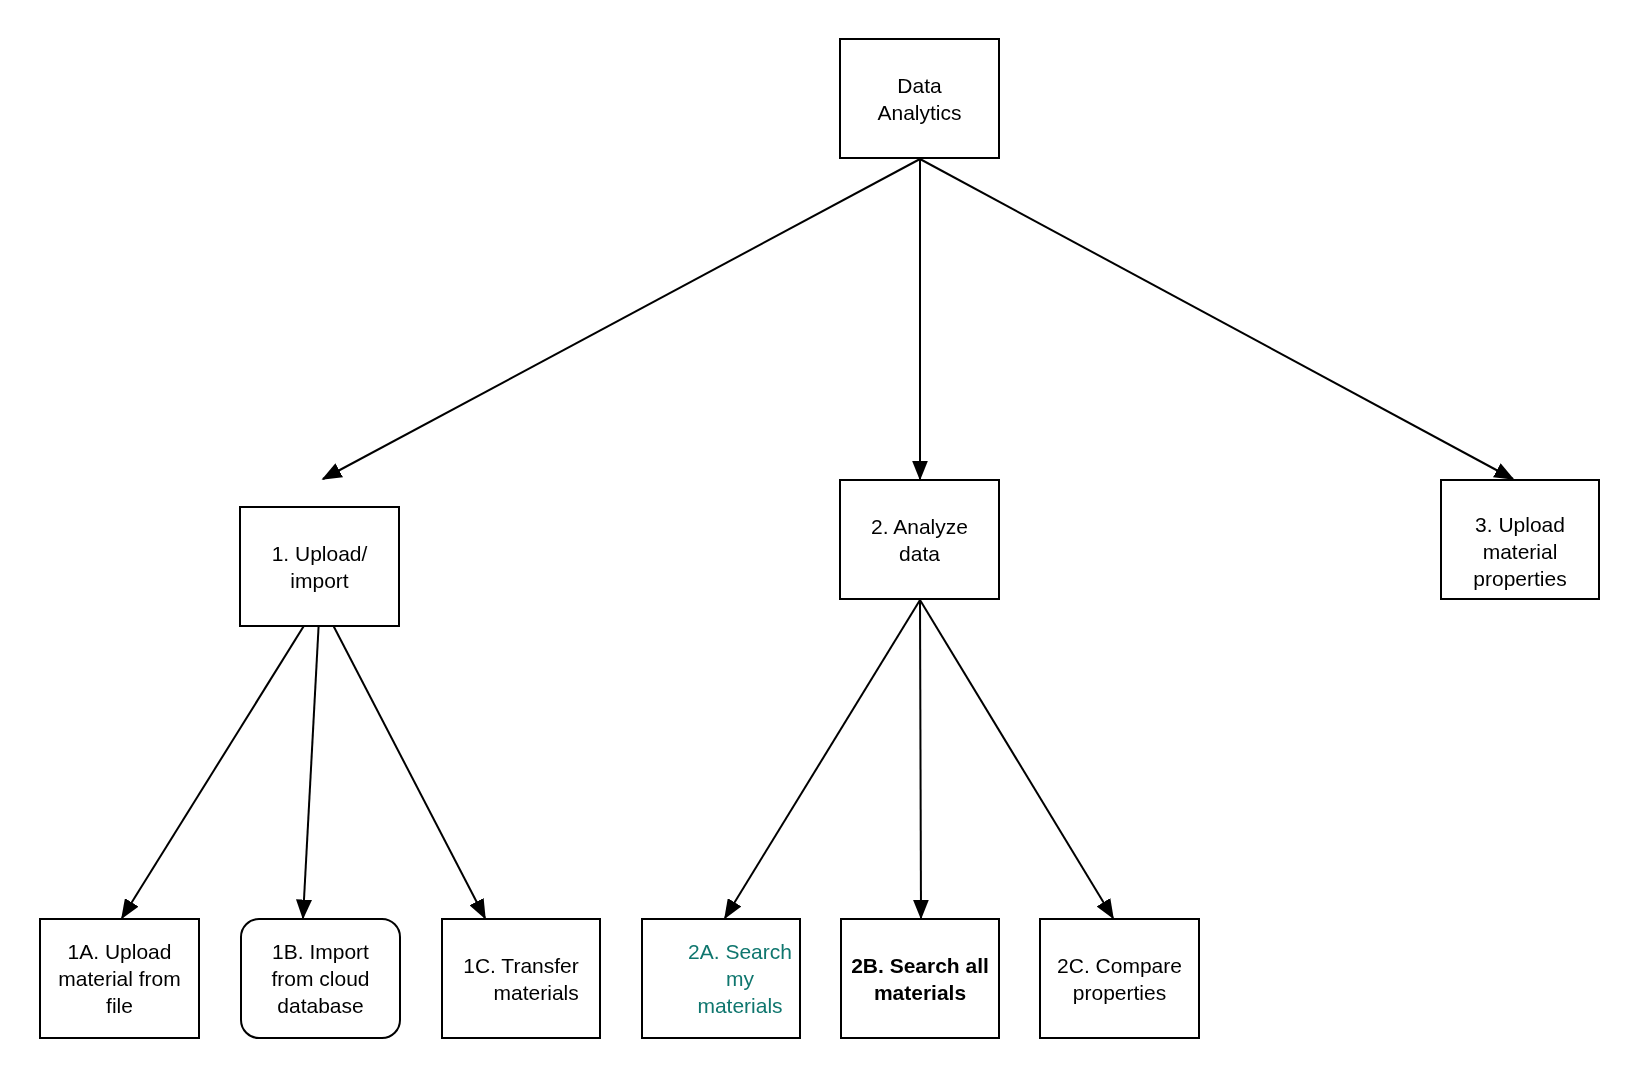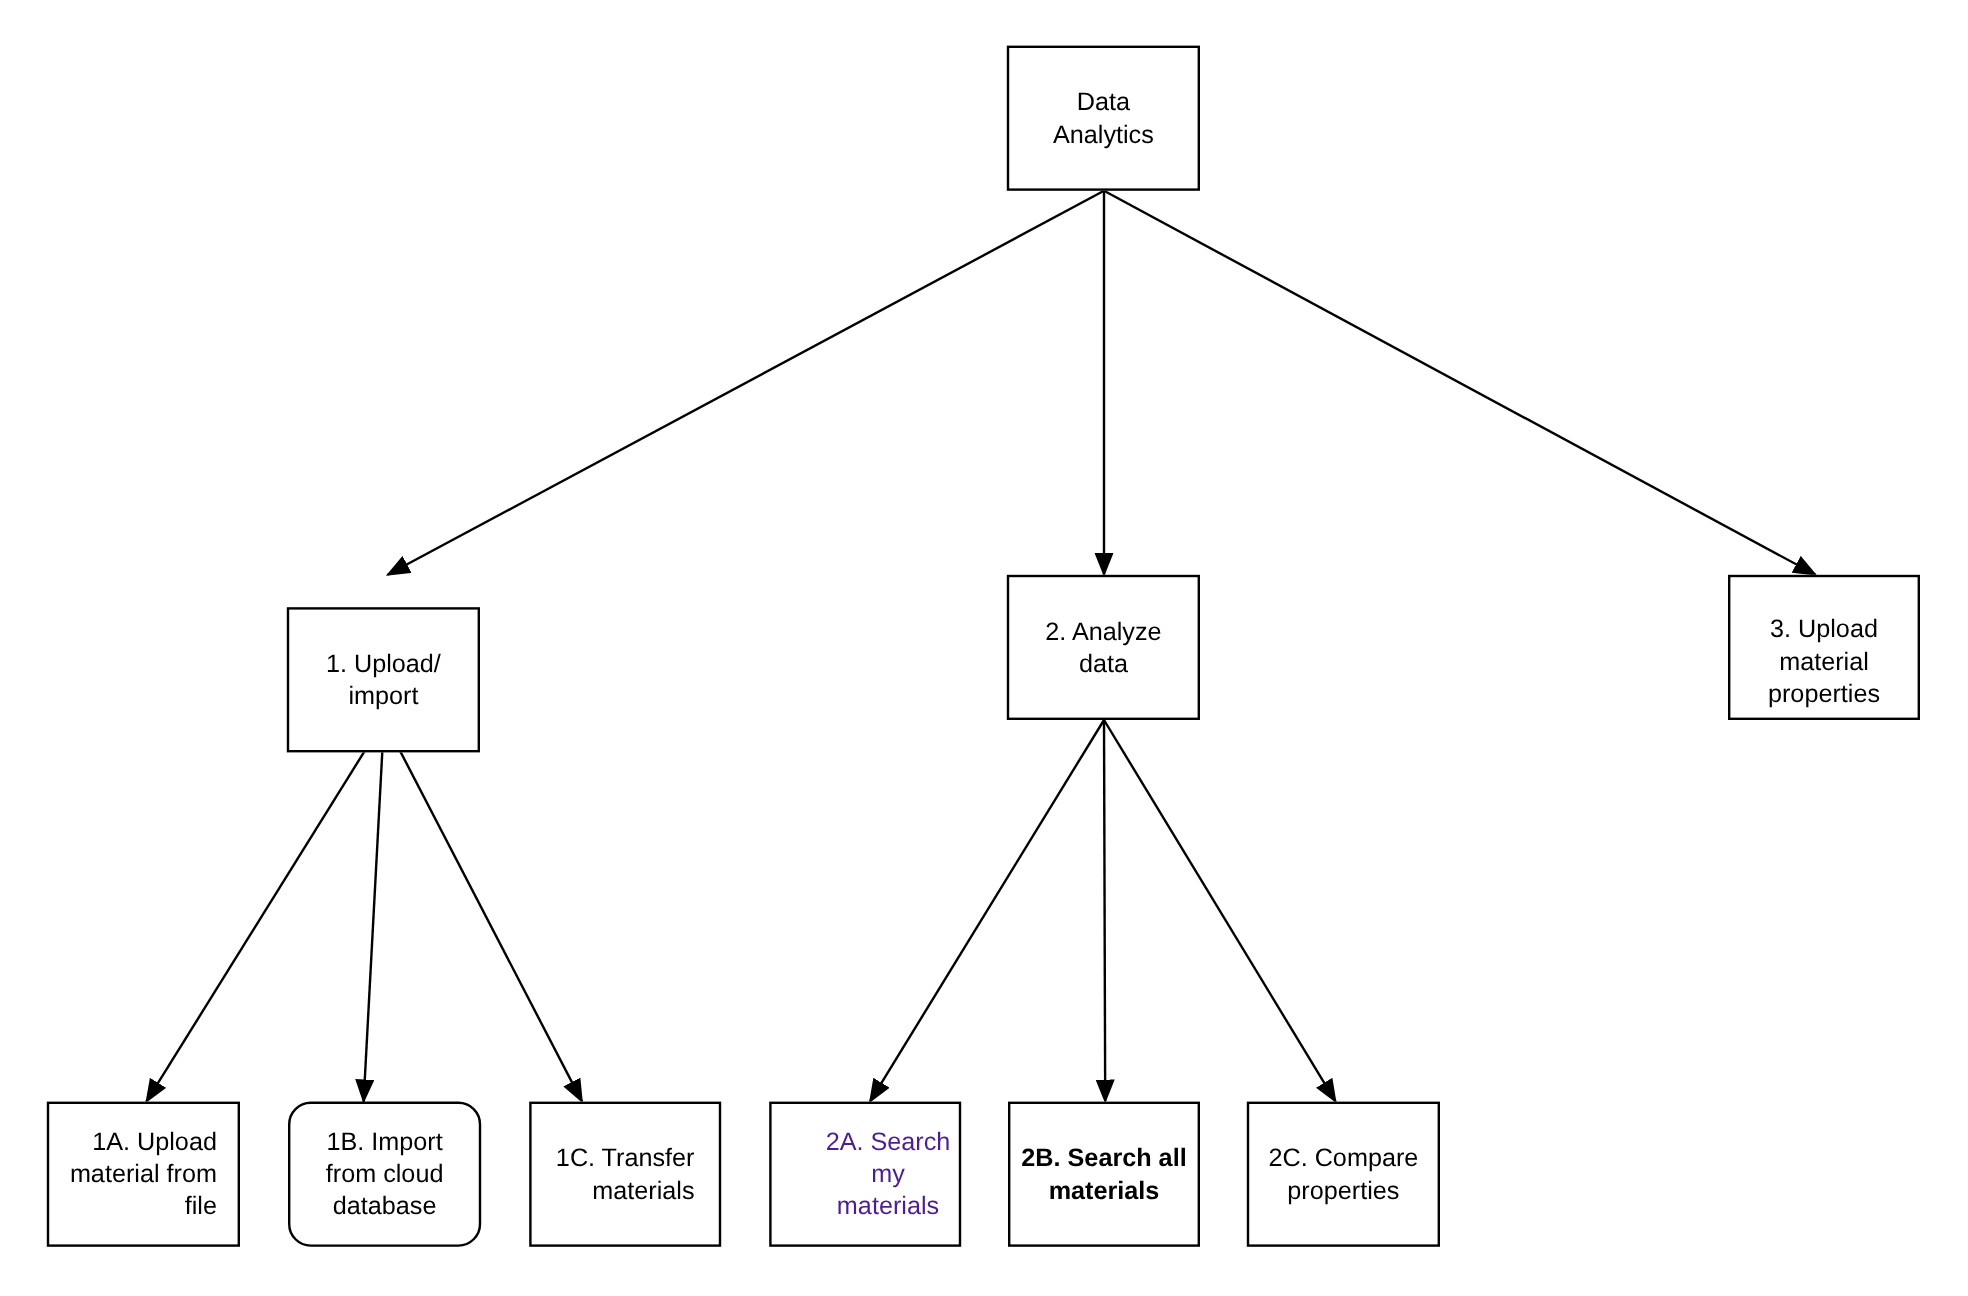--- a/index.html
+++ b/index.html
@@ -82,36 +82,36 @@
       </div>
       <div class="node-box" style="left: 839px; top: 479px; width: 161px; height: 121px; border-color: rgb(0, 0, 0); border-width: 2px; background: rgb(255, 255, 255); align-items: center;">
         <span class="node-label" style="color: rgb(0, 0, 0);">2. Analyze
 data</span>
       </div>
       <div class="node-box" style="left: 1440px; top: 479px; width: 160px; height: 121px; border-color: rgb(0, 0, 0); border-width: 2px; background: rgb(255, 255, 255);">
         <span class="node-label" style="color: rgb(0, 0, 0); margin-top: 23px;">3. Upload
 material
 properties</span>
       </div>
-      <div class="node-box" style="left: 39px; top: 918px; width: 161px; height: 121px; border-color: rgb(0, 0, 0); border-width: 2px; background: rgb(255, 255, 255); text-align: right;">
+      <div class="node-box" style="left: 39px; top: 918px; width: 161px; height: 121px; border-color: rgb(0, 0, 0); border-width: 2px; background: rgb(255, 255, 255);">
         <span class="node-label" style="color: rgb(0, 0, 0);">1A. Upload
 material from
 file</span>
       </div>
       <div class="node-box" style="left: 240px; top: 918px; width: 161px; height: 121px; border-color: rgb(0, 0, 0); border-width: 2px; background: rgb(255, 255, 255); border-radius: 19px;">
         <span class="node-label" style="color: rgb(0, 0, 0);">1B. Import
 from cloud
 database</span>
       </div>
       <div class="node-box" style="left: 441px; top: 918px; width: 160px; height: 121px; border-color: rgb(0, 0, 0); border-width: 2px; background: rgb(255, 255, 255);">
         <span class="node-label" style="color: rgb(0, 0, 0); text-align: right;">1C. Transfer
 materials</span>
       </div>
       <div class="node-box" style="left: 641px; top: 918px; width: 160px; height: 121px; border-color: rgb(0, 0, 0); border-width: 2px; background: rgb(255, 255, 255);">
-        <span class="node-label" style="color: #4c1d95; margin-left: 38px;">2A. Search my
+        <span class="node-label" style="color: #0f766e; margin-left: 38px;">2A. Search my
 materials</span>
       </div>
       <div class="node-box" style="left: 840px; top: 918px; width: 160px; height: 121px; border-color: rgb(0, 0, 0); border-width: 2px; background: rgb(255, 255, 255); font-weight: bold;">
         <span class="node-label" style="color: rgb(0, 0, 0);">2B. Search all
 materials</span>
       </div>
       <div class="node-box" style="left: 1039px; top: 918px; width: 161px; height: 121px; border-color: rgb(0, 0, 0); border-width: 2px; background: rgb(255, 255, 255); align-items: center;">
         <span class="node-label" style="color: rgb(0, 0, 0);">2C. Compare
 properties</span>
       </div>

